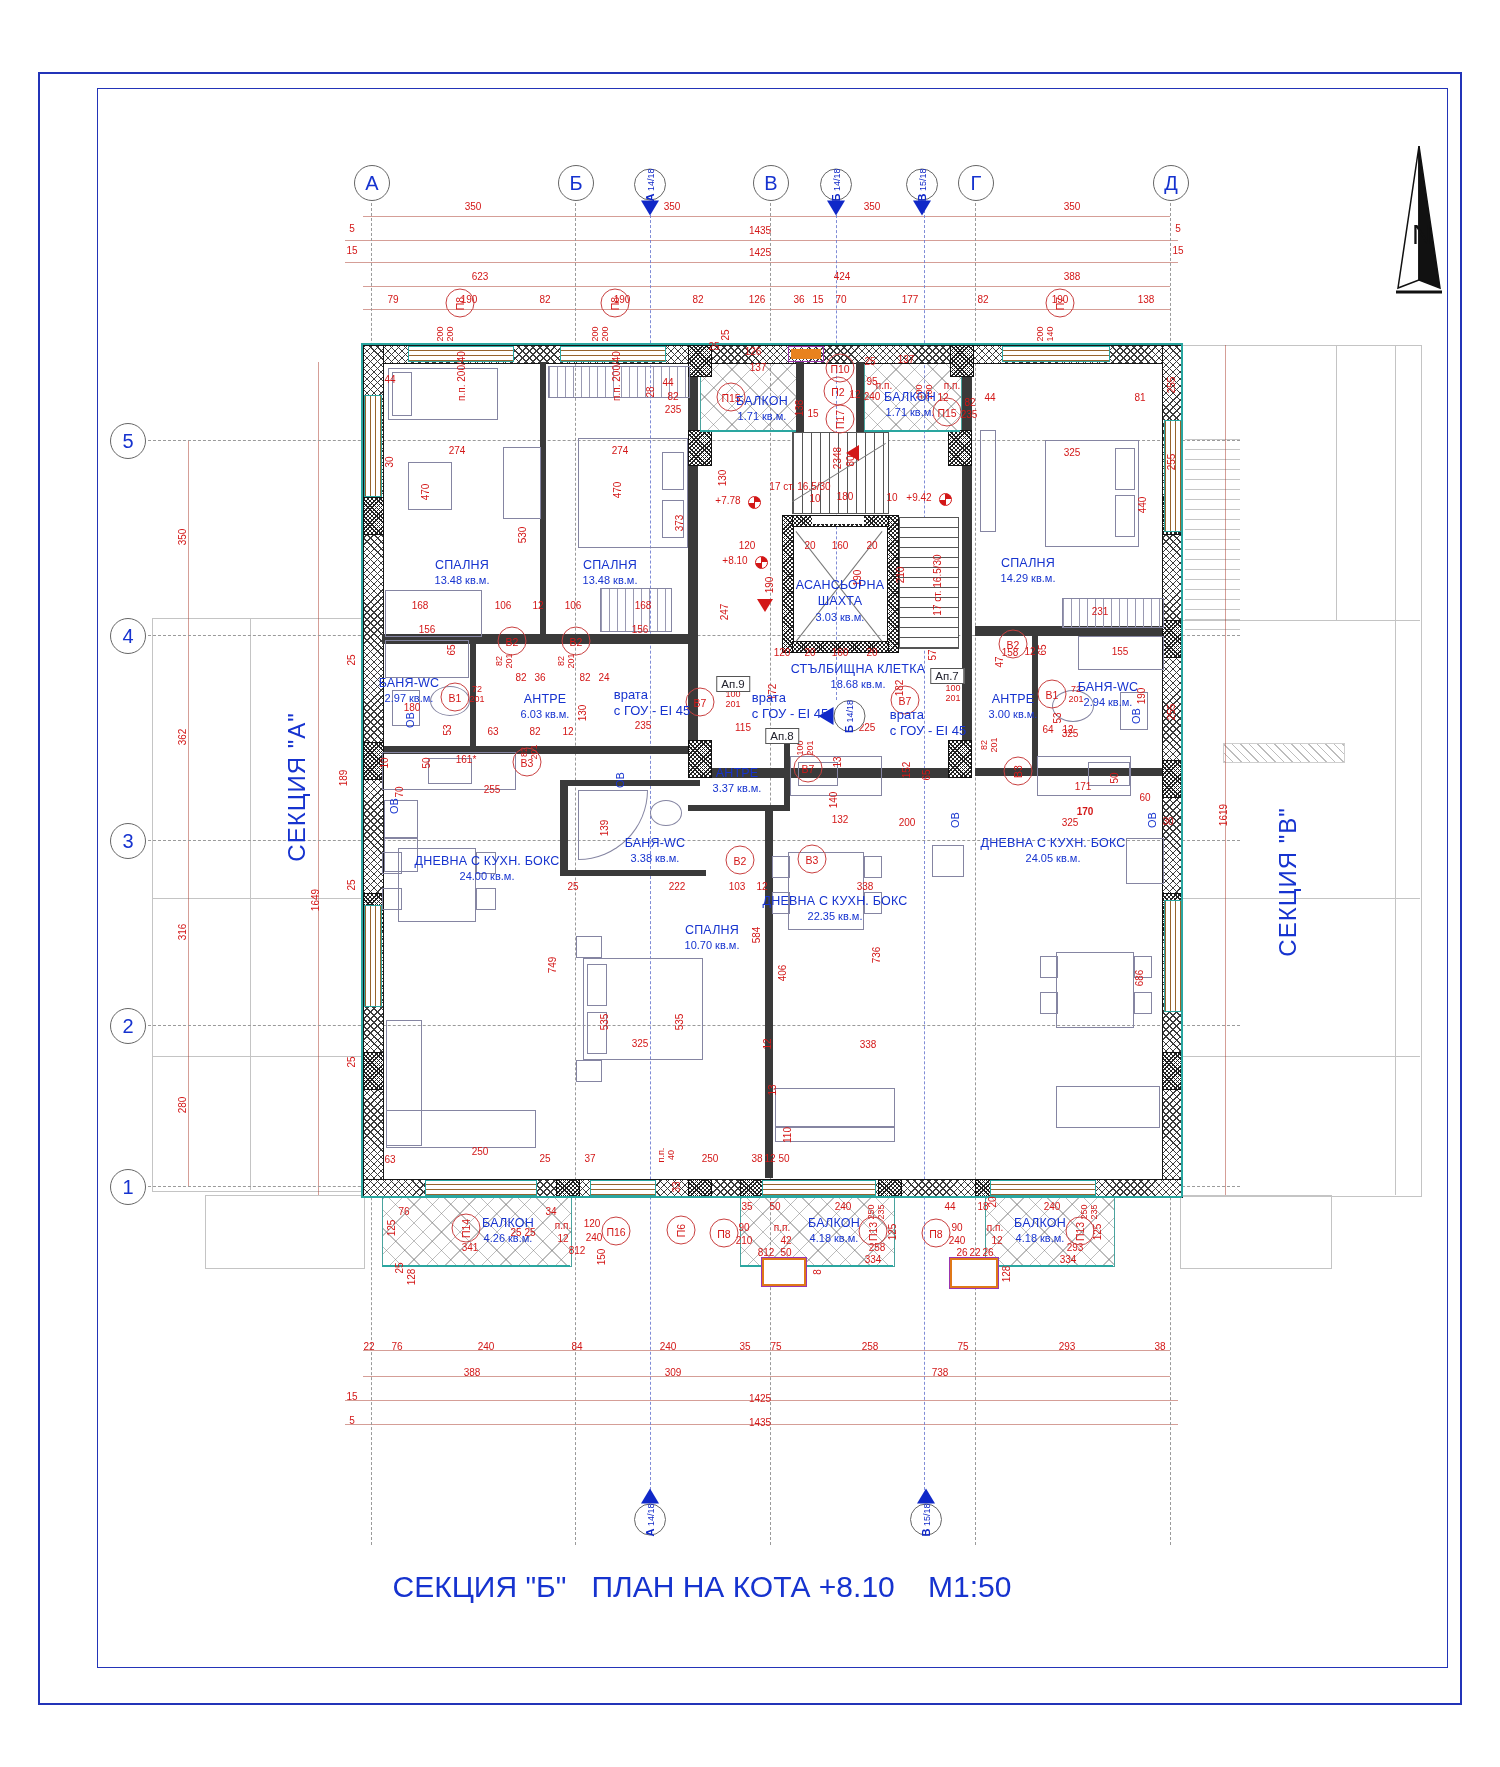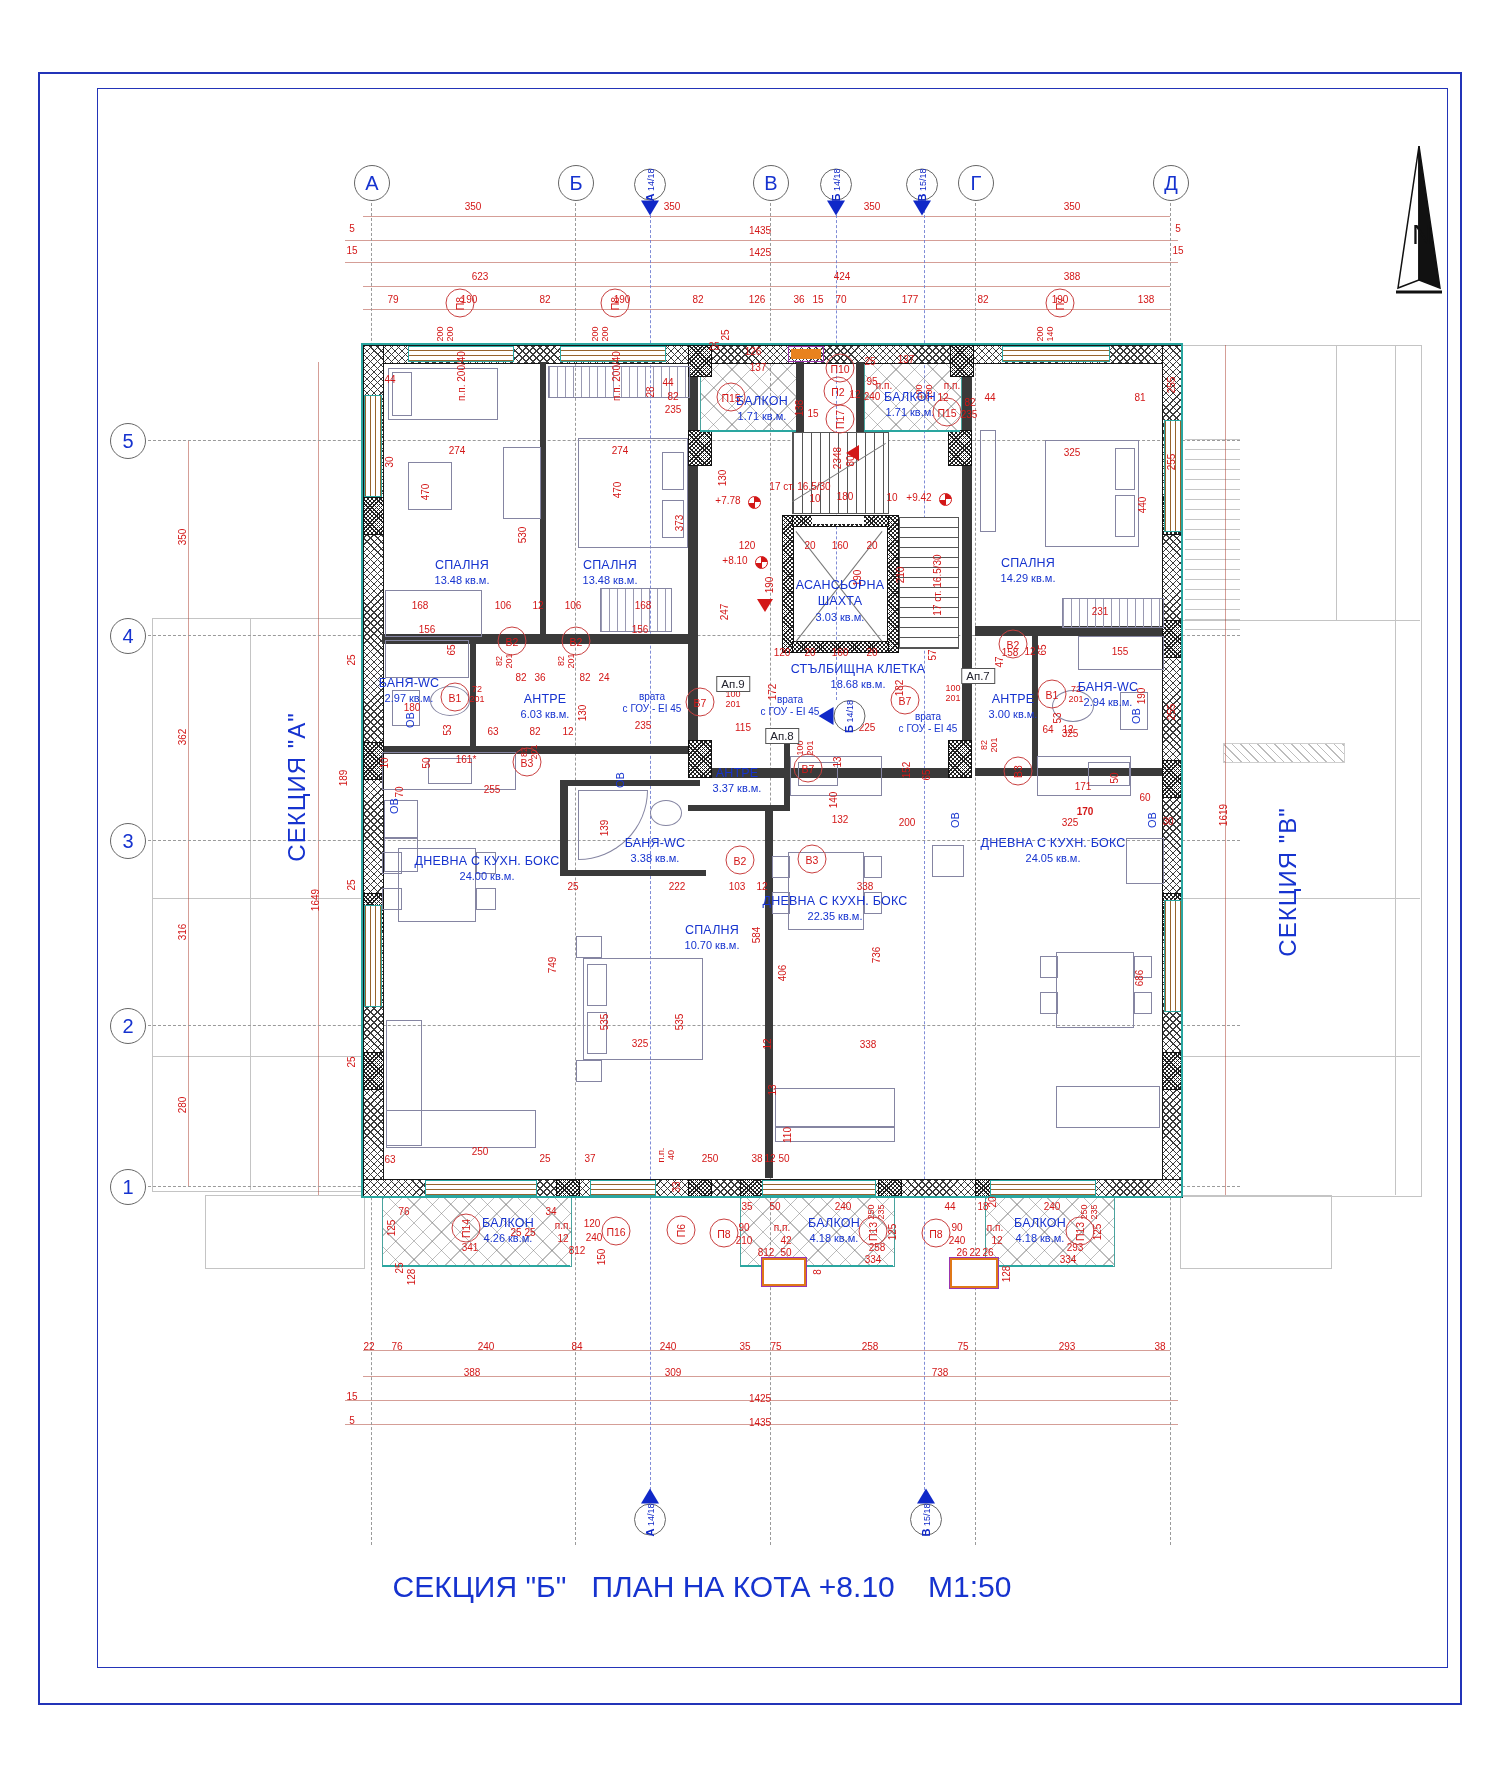--- a/index.html
+++ b/index.html
@@ -50,21 +50,21 @@
   .btxt.rot{transform:translate(-50%,-50%) rotate(-90deg)}
   .room{color:#1633cf;text-align:center;transform:translate(-50%,-50%);line-height:1.3;white-space:pre-line}
   .room .nm{font-size:12.5px;letter-spacing:.2px;display:block}
   .room .ar{font-size:11px;display:block}
   .marker{width:27px;height:27px;border:1.2px solid #c94040;border-radius:50%;color:#d31717;
           font-size:10.5px;display:flex;align-items:center;justify-content:center;
           transform:translate(-50%,-50%);background:transparent}
   .marker.rot span{transform:rotate(-90deg)}
   .apbox{border:1px solid #555;background:#fff;color:#23232e;font-size:11.5px;padding:1px 4px;
          transform:translate(-50%,-50%);white-space:nowrap}
-  .doornote{color:#1633cf;font-size:10px;text-align:center;transform:translate(-50%,-50%);
+  .doornote{color:#1633cf;font-size:13px;transform:translate(-50%,-50%);
             line-height:1.2;white-space:pre-line}
   .lvl{width:11px;height:11px;border:1px solid #d31717;border-radius:50%;
        background:conic-gradient(#d31717 0 90deg,#fff 90deg 180deg,#d31717 180deg 270deg,#fff 270deg 360deg)}
   .tri{width:0;height:0}
   .flag{transform:translate(-50%,-50%);display:flex;align-items:center;justify-content:center}
   .flag .circ{width:30px;height:30px;border:1px solid #666;border-radius:50%;background:#fff;
        display:flex;align-items:center;justify-content:center}
   .flag .lbl{transform:rotate(-90deg);color:#1028c8;font-size:9px;white-space:nowrap;line-height:1}
   .flag .lbl b{font-size:11px;font-weight:bold}
   .ftri-d{border-left:9px solid transparent;border-right:9px solid transparent;border-top:15px solid #1028c8}
@@ -640,21 +640,21 @@
         <span>В2</span>
       </div>
       <div class="abs marker" style="left: 1052px; top: 694px;">
         <span>В1</span>
       </div>
       <div class="abs marker rot" style="left: 1018px; top: 771px;">
         <span>В3</span>
       </div>
       <div class="abs apbox" style="left: 733px; top: 684px;">Ап.9</div>
       <div class="abs apbox" style="left: 782px; top: 736px;">Ап.8</div>
-      <div class="abs apbox" style="left: 947px; top: 676px; margin-left: 31px;">Ап.7</div>
+      <div class="abs apbox" style="left: 947px; top: 676px;">Ап.7</div>
       <div class="abs doornote" style="left: 652px; top: 703px;">врата
 с ГОУ - EI 45</div>
       <div class="abs doornote" style="left: 790px; top: 706px;">врата
 с ГОУ - EI 45</div>
       <div class="abs doornote" style="left: 928px; top: 723px;">врата
 с ГОУ - EI 45</div>
       <div class="abs rtxt" style="left: 728px; top: 501px;">+7.78</div>
       <div class="abs lvl" style="left: 748px; top: 496px;"></div>
       <div class="abs rtxt" style="left: 735px; top: 561px;">+8.10</div>
       <div class="abs lvl" style="left: 755px; top: 556px;"></div>

